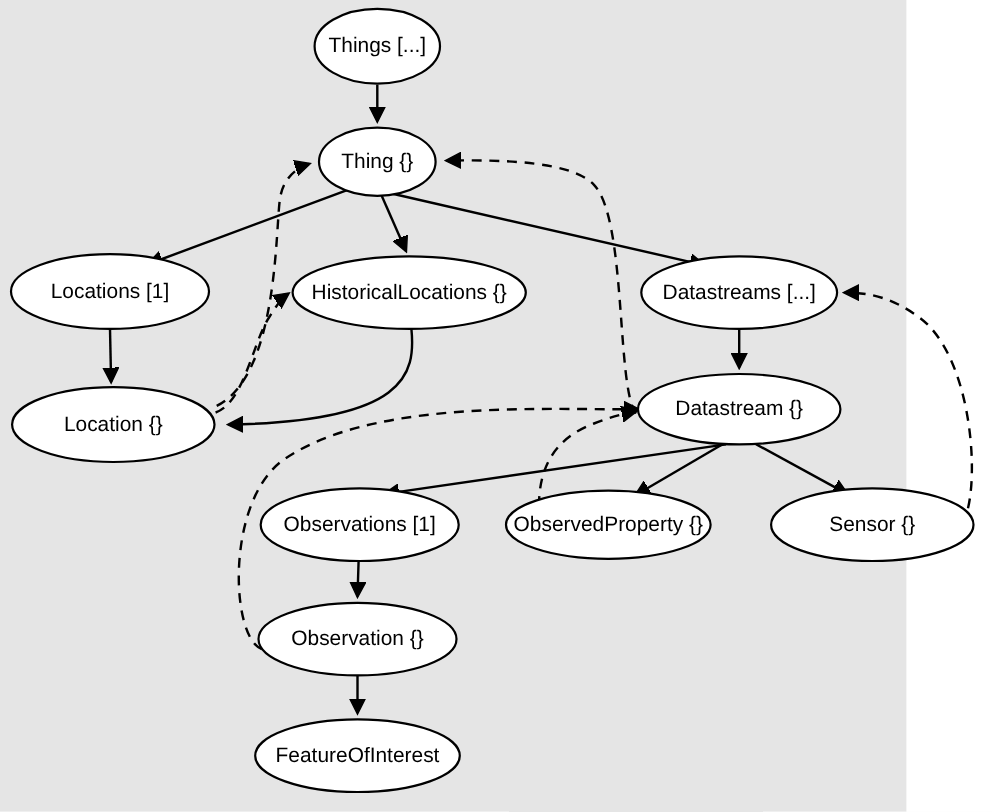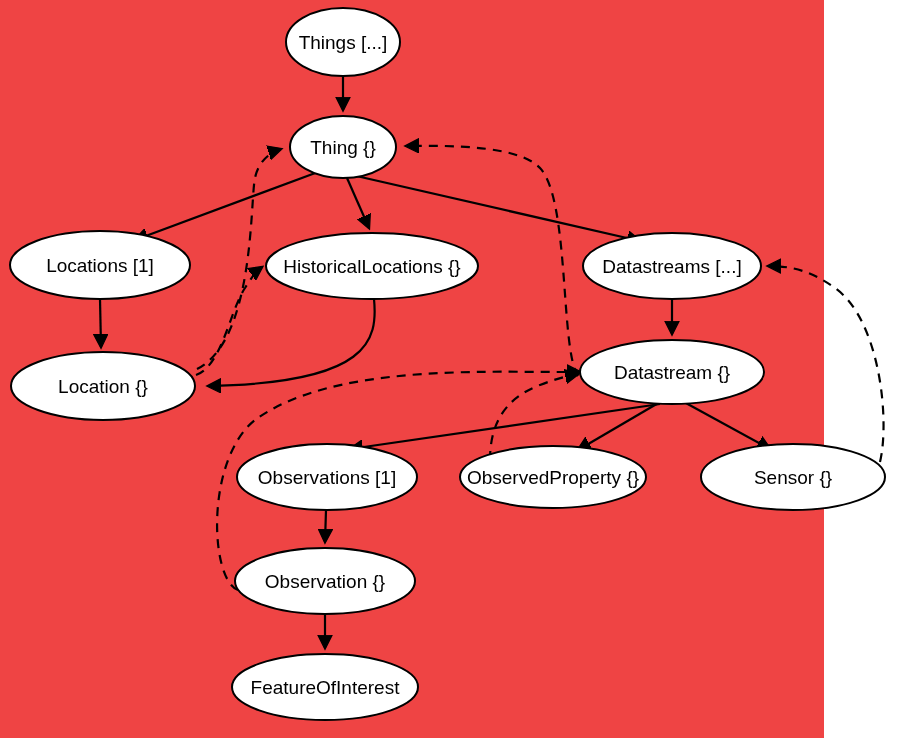--- a/index.html
+++ b/index.html
@@ -10,21 +10,21 @@
   body {
     width: 902px;
     height: 738px;
     font-family: "Liberation Sans", sans-serif;
     overflow: hidden;
   }
   #graph-root {
     position: relative;
     width: 824px;
     height: 738px;
-    background: #ef4444;
+    background: #e5e5e5;
   }
   svg#graph-svg {
     display: block;
     width: 902px;
     height: 738px;
   }
   .node-ellipse {
     fill: #ffffff;
     stroke: #000000;
     stroke-width: 2;

